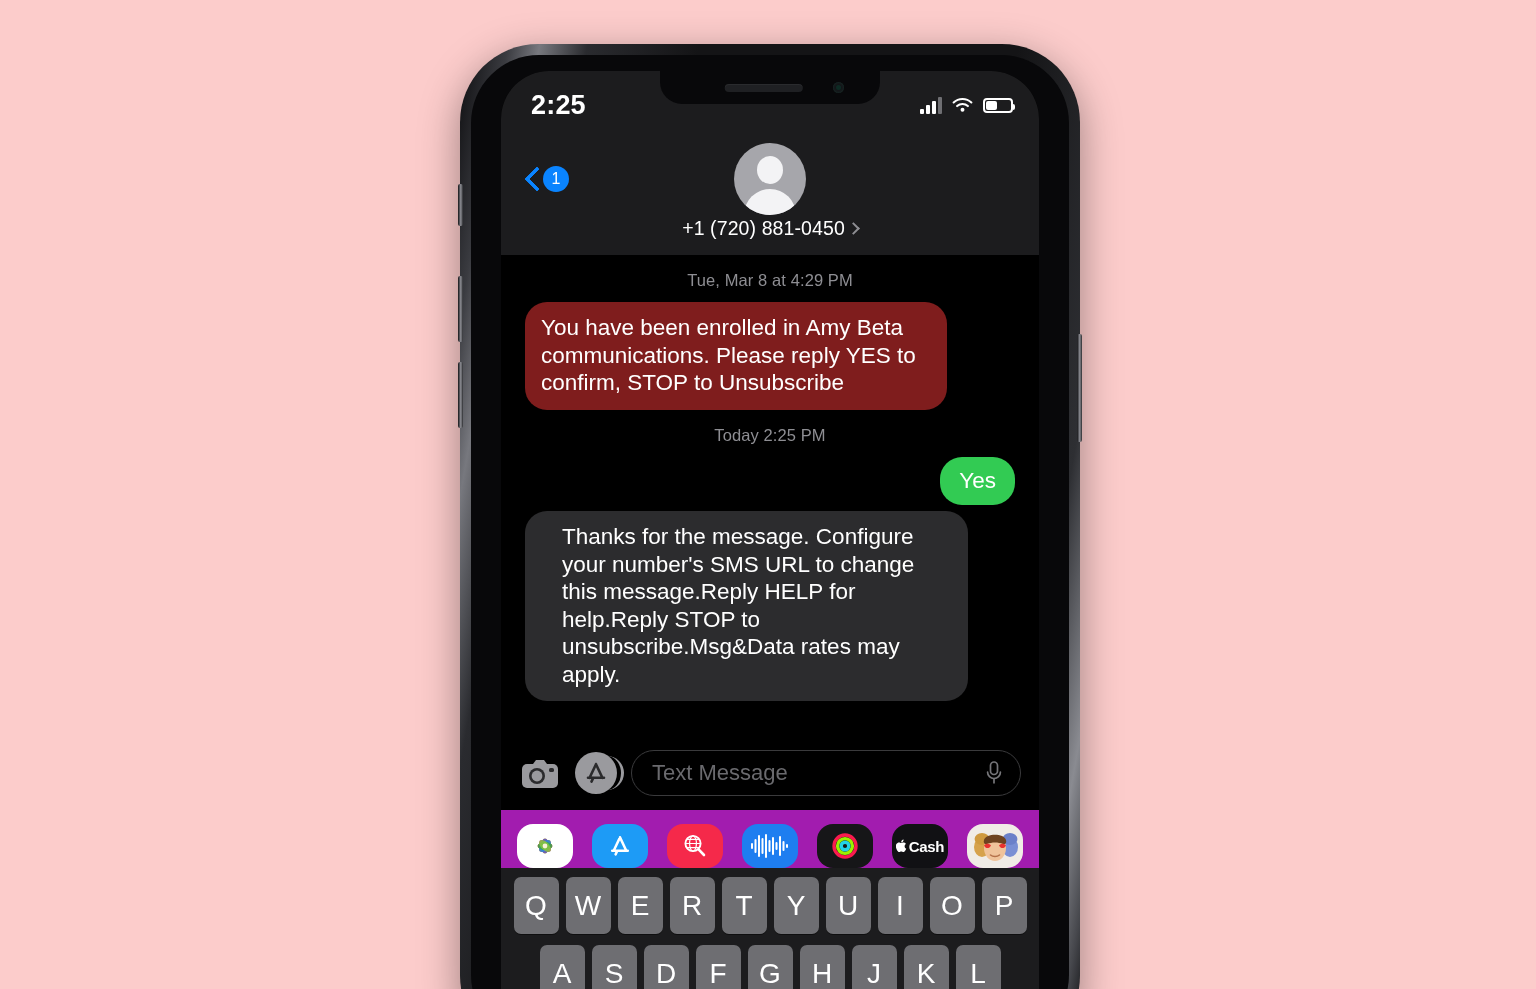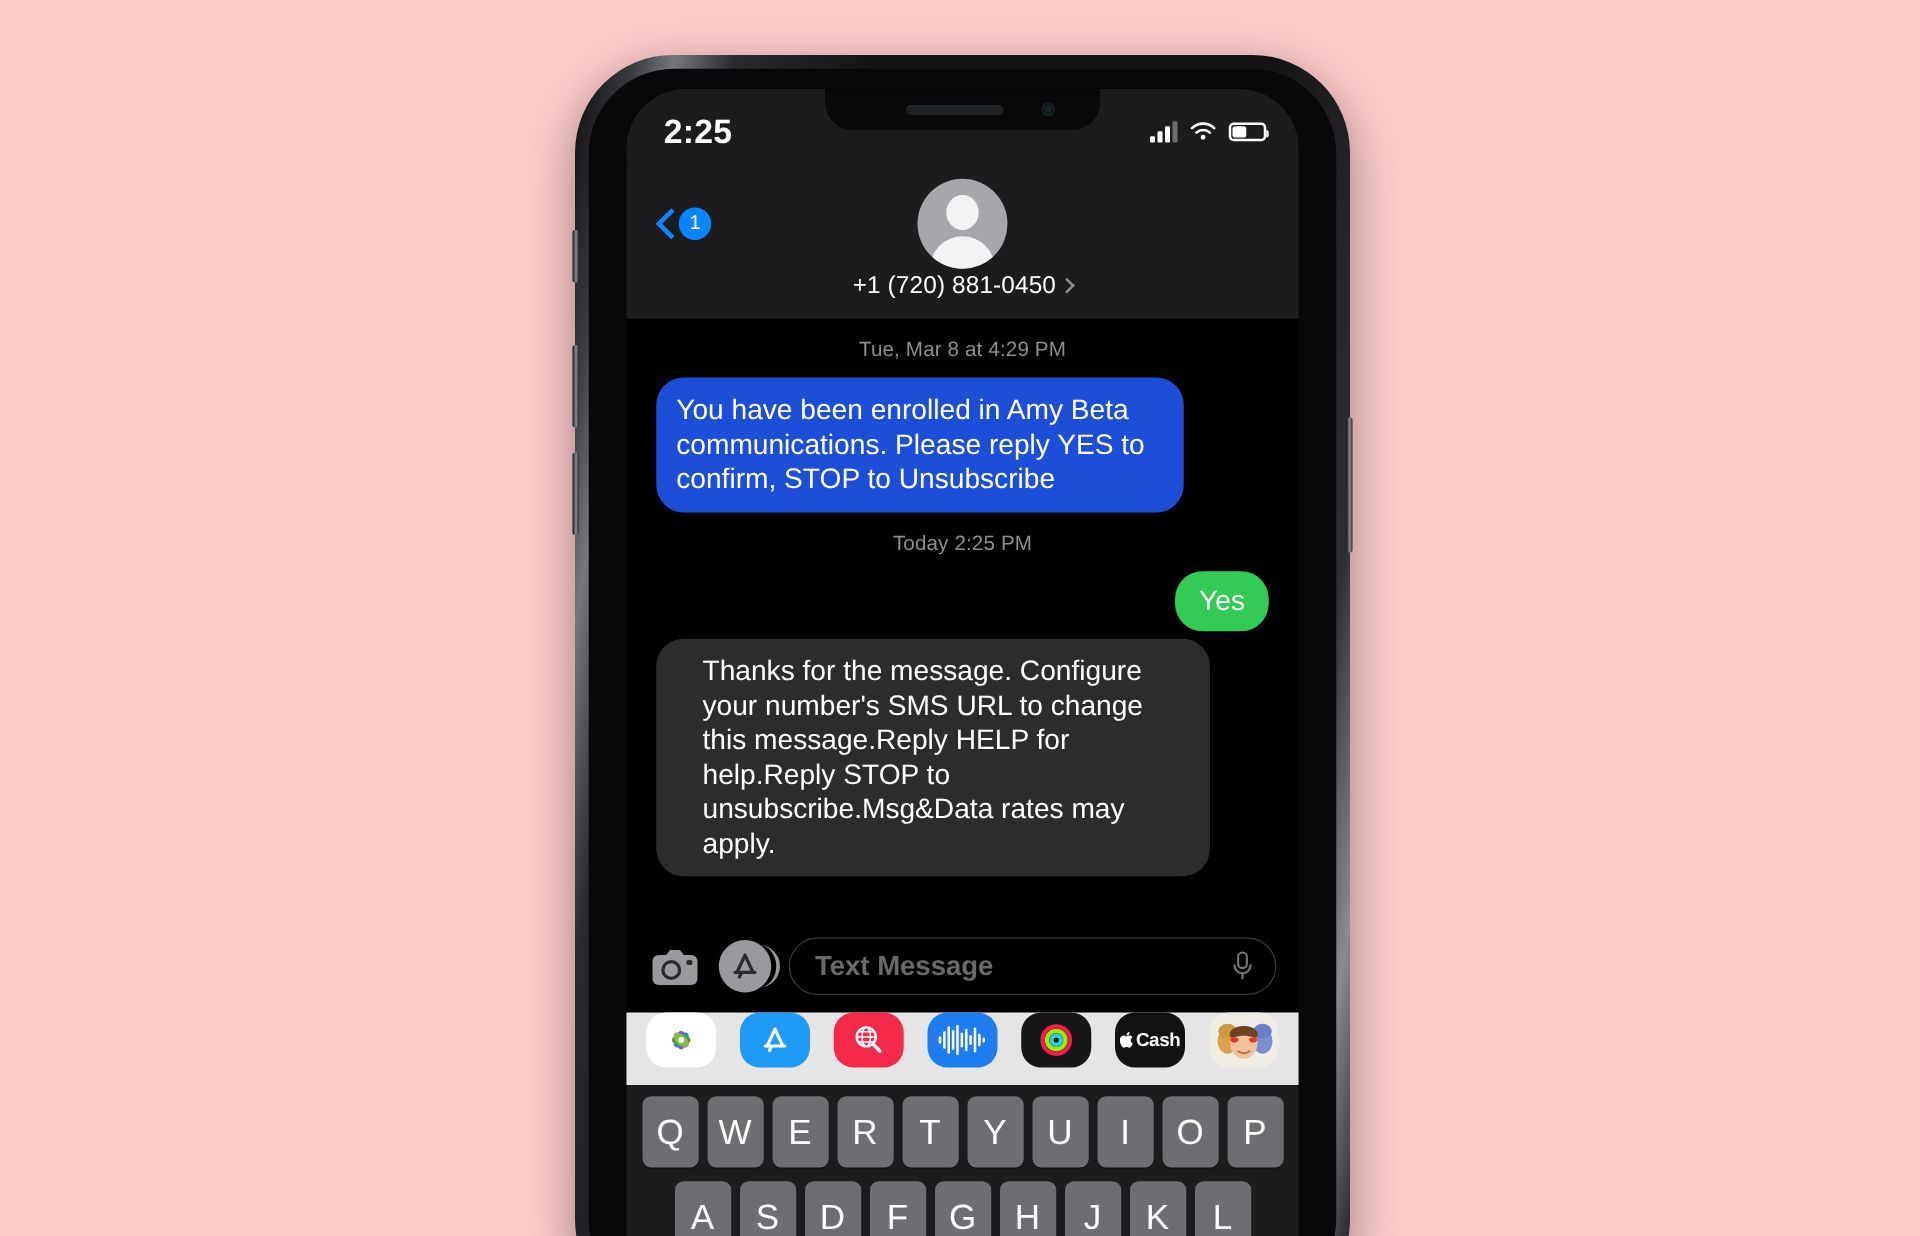--- a/index.html
+++ b/index.html
@@ -343,21 +343,20 @@
     position: absolute;
     left: 0; right: 0;
     bottom: 226px;
     height: 74px;
     display: flex;
     align-items: center;
     gap: 14px;
     padding: 0 18px;
     box-sizing: border-box;
     background: #000000;
-    font-weight: bold;
   }
   #camera-icon {
     width: 42px; height: 42px;
     flex: 0 0 auto;
     display: flex; align-items: center; justify-content: center;
     cursor: pointer;
   }
   #appstore-icon {
     width: 42px; height: 42px;
     flex: 0 0 auto;
@@ -391,23 +390,23 @@
     color: #6a6a6e;
     font-size: 22px;
   }
 
   
   #app-drawer {
     position: absolute;
     left: 0; right: 0;
     bottom: 168px;
     height: 58px;
-    background: #e5e5e5;
-    display: flex;
-    align-items: flex-start;
+    background: #a21caf;
+    display: flex;
+    align-items: flex-end;
     justify-content: space-between;
     padding: 0 16px;
     box-sizing: border-box;
   }
   .app-icon {
     width: 56px; height: 44px;
     border-radius: 16px;
     display: flex; align-items: center; justify-content: center;
     position: relative;
     overflow: hidden;
@@ -510,21 +509,21 @@
         <div id="contact-name-row">
           <span id="contact-name">+1 (720) 881-0450</span>
           <span id="contact-chevron"></span>
         </div>
       </div>
     </div>
 
     <div id="chat">
         <div class="timestamp">Tue, Mar 8 at 4:29 PM</div>
         <div class="msg-row in">
-          <div class="bubble in" style="background: #1d4ed8;">You have been enrolled in Amy Beta communications. Please reply YES to confirm, STOP to Unsubscribe</div>
+          <div class="bubble in" style="background: #7f1d1d;">You have been enrolled in Amy Beta communications. Please reply YES to confirm, STOP to Unsubscribe</div>
         </div>
         <div class="timestamp">Today 2:25 PM</div>
         <div class="msg-row out">
           <div class="bubble out" style="background: rgb(50, 203, 83);">Yes</div>
         </div>
         <div class="msg-row in">
           <div class="bubble in" style="background: rgb(44, 44, 46); padding-left: 37px;">Thanks for the message. Configure your number's SMS URL to change this message.Reply HELP for help.Reply STOP to unsubscribe.Msg&amp;Data rates may apply.</div>
         </div>
       </div>
 

